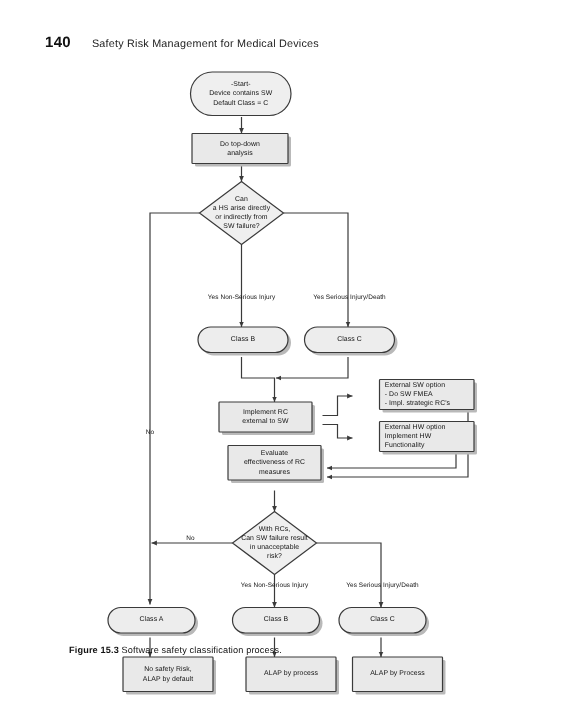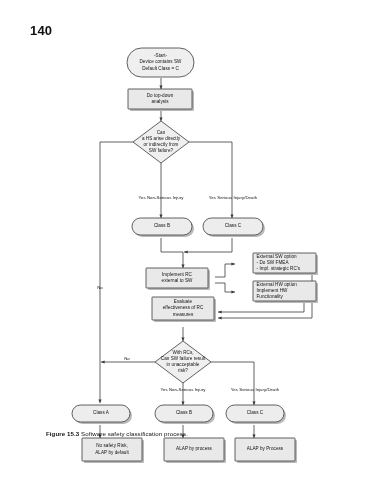--- a/index.html
+++ b/index.html
@@ -25,21 +25,21 @@
     position: absolute;
     top: 23px;
     left: 30px;
     width: 330px;
     height: 12px;
     display: flex;
     align-items: baseline;
     gap: 14px;
   }
   .header .folio {
-    font-size: 13px;
+    font-size: 10px;
     font-weight: bold;
     letter-spacing: 0.2px;
     color: #111;
   }
   .header .book-title {
     font-size: 7.2px;
     letter-spacing: 0.15px;
     color: #222;
   }
   
@@ -98,20 +98,21 @@
   .caption .cap-label { font-weight: bold; }
   .caption .cap-text  { font-weight: normal; }
 </style>
 </head>
 <body>
 
 <div class="page">
 
   <div class="header">
     <span class="folio">140</span>
+    <span class="book-title">Safety Risk Management for Medical Devices</span>
   </div>
 
   <div class="figure">
 
     <svg class="flow" viewBox="0 0 389 400">
       <defs>
         <marker id="arw" viewBox="0 0 10 10" refX="9" refY="5" markerWidth="5" markerHeight="5" orient="auto-start-reverse">
           <path d="M 0 1 L 9 5 L 0 9 z" fill="#3a3a3a"></path>
         </marker>
       </defs>

